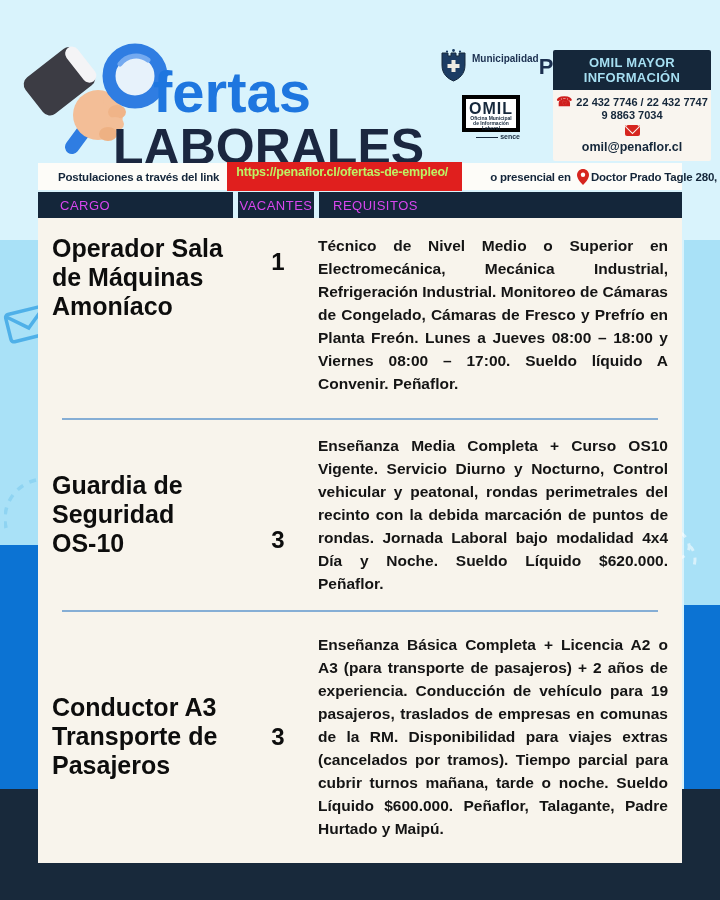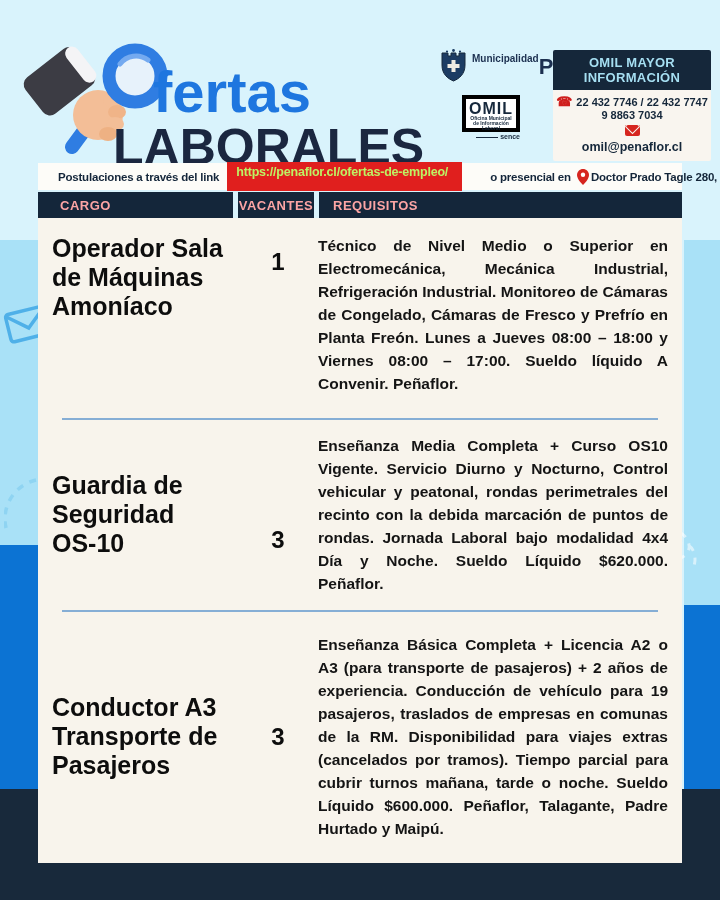--- a/index.html
+++ b/index.html
@@ -70,21 +70,21 @@
     position:relative; margin-left:8px; background:#e01f1e; color:#bef264;
     font-size:12.5px; font-weight:bold; padding:3px 14px 12px 9px; letter-spacing:-0.2px;
     border:none; cursor:pointer; font-family:"Liberation Sans", sans-serif;
   }
   .cursor-icon { position:absolute; right:-13px; bottom:-7px; }
   .apply-middle { font-size:11.5px; font-weight:bold; color:#14263a; margin-left:28px; letter-spacing:-0.2px; }
   .pin-icon { margin-left:6px; margin-right:2px; flex:none; }
   .apply-address { font-size:11.5px; font-weight:bold; color:#14263a; letter-spacing:-0.2px; padding-right:6px; }
   
   .thead { position:absolute; left:38px; top:192px; width:644px; height:26px; display:flex; gap:5px; }
-  .th { background:#14263a; color:#fca5a5; font-size:13px; font-weight:bold;
+  .th { background:#14263a; color:#d946ef; font-size:13px; font-weight:normal;
         display:flex; align-items:center; letter-spacing:.5px; }
   .th-cargo { width:195px; padding-left:22px; }
   .th-vac   { width:76px; justify-content:center; }
   .th-req   { flex:1; padding-left:14px; }
   
   .card { position:absolute; left:38px; top:218px; width:644px; height:645px; background:#f8f4ec; }
   .job-row { display:flex; width:100%; }
   .row-0 { height:200px; align-items:flex-start; padding-top:16px; }
   .row-1 { height:192px; align-items:center; }
   .row-2 { height:253px; align-items:center; }

